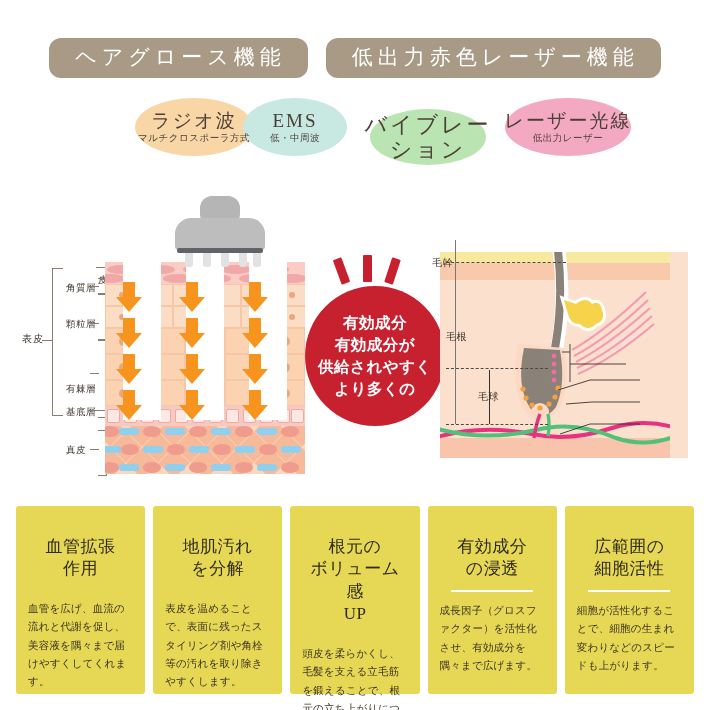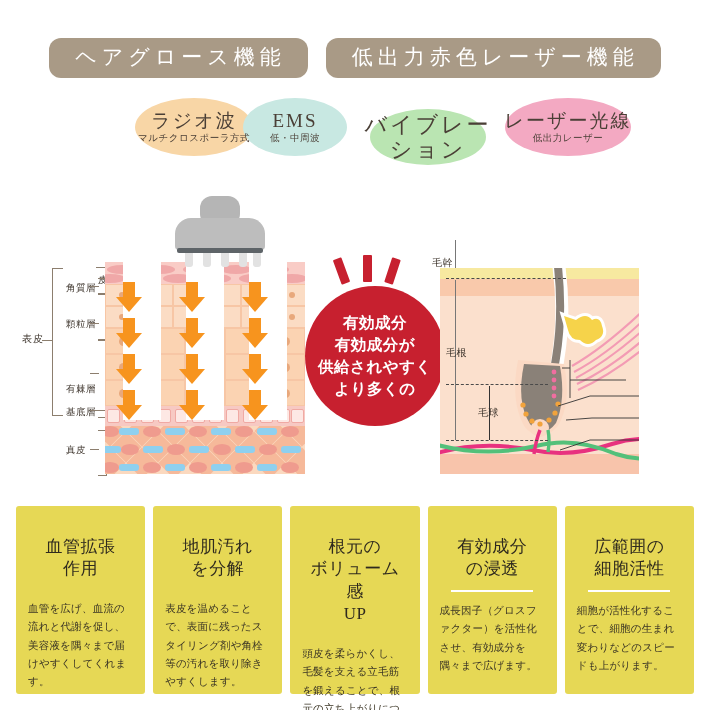--- a/index.html
+++ b/index.html
@@ -73,21 +73,21 @@
   .dashes{position:absolute;left:333px;top:252px;width:70px;height:34px;}
   .dash{position:absolute;background:#c7202f;border-radius:1px;}
   .badge{
     position:absolute;left:305px;top:286px;width:140px;height:140px;border-radius:50%;
     background:#c7202f;color:#fff;display:flex;align-items:center;justify-content:center;text-align:center;
   }
   .badge span{font-size:15.5px;line-height:1.42;letter-spacing:.5px;font-weight:bold;
     font-family:"Liberation Sans","DejaVu Sans",sans-serif;}
 
   
-  .hair-panel{position:absolute;left:440px;top:268px;width:199px;height:206px;overflow:hidden;background:#fbe0cd;}
+  .hair-panel{position:absolute;left:440px;top:252px;width:248px;height:206px;overflow:hidden;background:#fbe0cd;}
   .hp-yellow{position:absolute;left:0;top:0;width:230px;height:11px;background:#f7e9a0;}
   .hp-epi{position:absolute;left:0;top:11px;width:230px;height:22px;background:#f9c9ab;}
   .hp-derm{position:absolute;left:0;top:28px;width:230px;height:150px;background:#fbe0cd;border-radius:0;}
   .hp-fat{position:absolute;left:0;top:186px;width:230px;height:20px;background:#f8c4ab;}
   .hp-label{position:absolute;font-size:10px;color:#3d342c;letter-spacing:.5px;white-space:nowrap;}
   .hp-arrowline{position:absolute;background:#4a4a4a;width:1px;}
   .hp-dashed{position:absolute;border-top:1px dashed #4a4a4a;height:0;}
 
   
   .cards{position:absolute;left:16px;top:506px;width:678px;height:188px;display:flex;gap:8px;}

